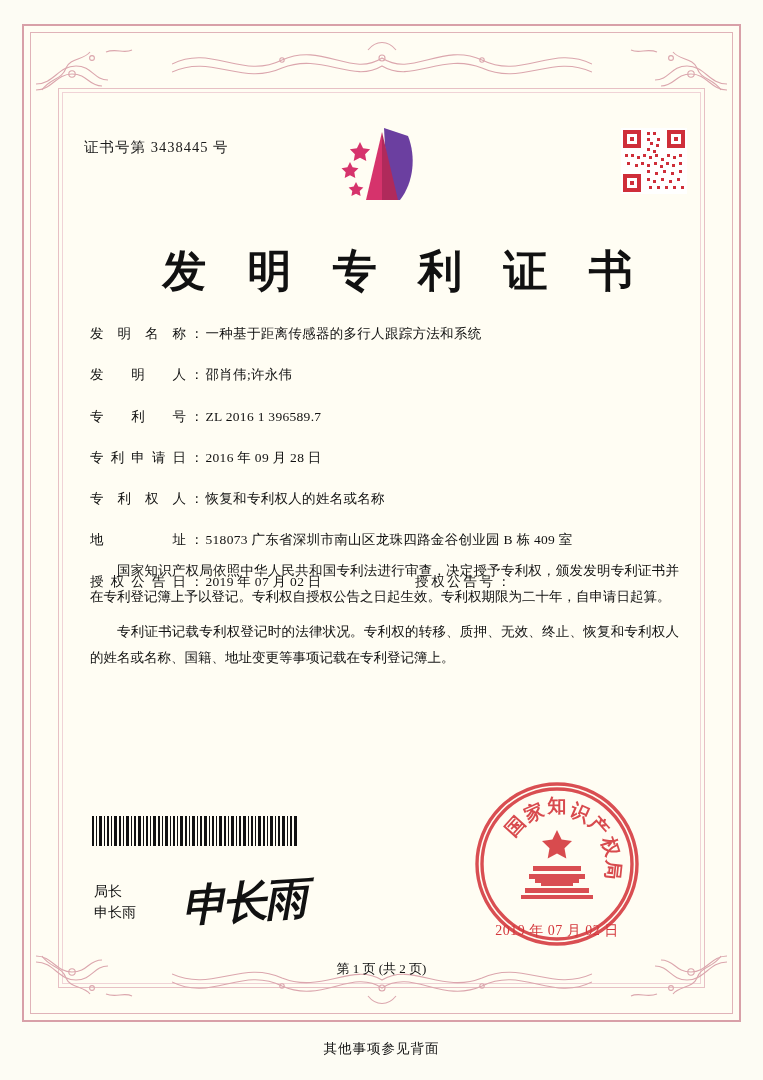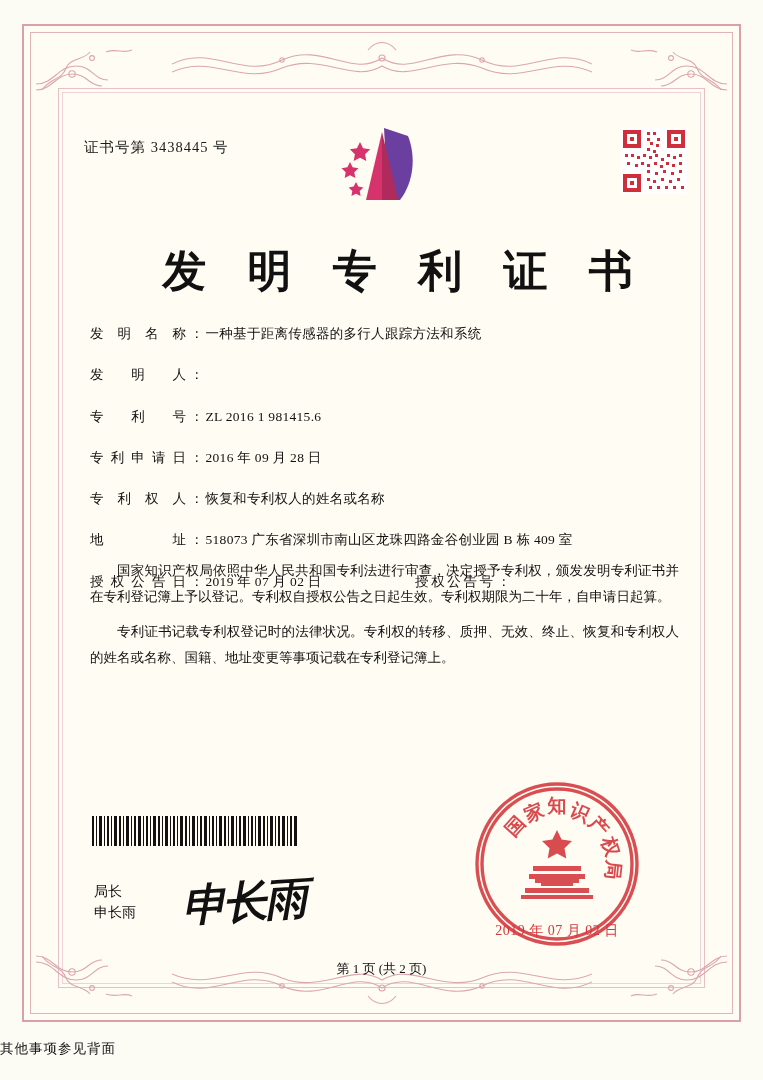--- a/index.html
+++ b/index.html
@@ -259,20 +259,21 @@
     text-align: center;
     font-size: 13px;
     color: #111;
   }
 
   .footer-note {
     position: absolute;
     left: 0;
     right: 0;
     bottom: 22px;
+    text-align: center;
     font-size: 13.5px;
     color: #111;
     letter-spacing: 1px;
     font-family: Liberation Mono, monospace;
   }
 </style>
 </head>
 <body>
 
 <div class="page">
@@ -441,26 +442,27 @@
 
       <div class="field-row">
         <span class="field-label">发明名称</span>
         <span class="field-colon">：</span>
         <span class="field-value">一种基于距离传感器的多行人跟踪方法和系统</span>
       </div>
 
       <div class="field-row">
         <span class="field-label">发明人</span>
         <span class="field-colon">：</span>
+        <span class="field-value">邵肖伟;许永伟</span>
       </div>
 
       <div class="field-row">
         <span class="field-label">专利号</span>
         <span class="field-colon">：</span>
-        <span class="field-value">ZL 2016 1 981415.6</span>
+        <span class="field-value">ZL 2016 1 396589.7</span>
       </div>
 
       <div class="field-row">
         <span class="field-label">专利申请日</span>
         <span class="field-colon">：</span>
         <span class="field-value">2016 年 09 月 28 日</span>
       </div>
 
       <div class="field-row">
         <span class="field-label">专利权人</span>

